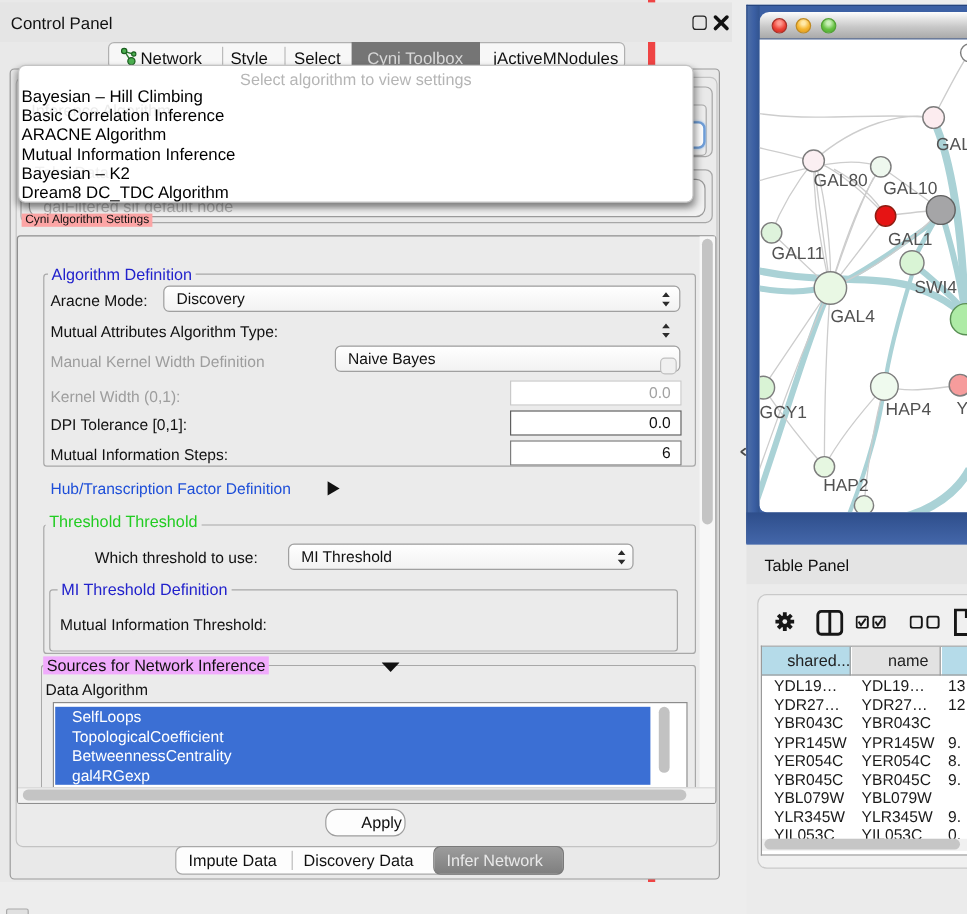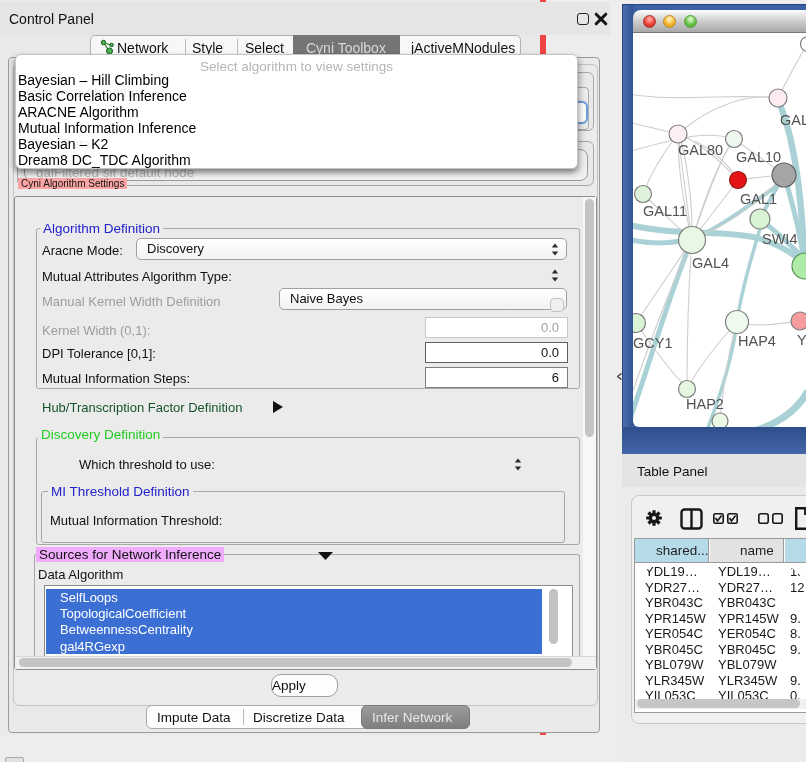--- a/index.html
+++ b/index.html
@@ -51,29 +51,30 @@
 
   <div class="abs bold" style="left:42px;top:323px;font-size:13px;color:#9d9d9d;">Kernel Width (0,1):</div>
   <div class="abs field" style="left:425px;top:317px;width:143px;height:21px;border:1px solid #c9c9c9;color:#a2a2a2;background:#fff;">0.0</div>
 
   <div class="abs bold" style="left:42px;top:346px;font-size:13px;color:#111;">DPI Tolerance [0,1]:</div>
   <div class="abs field" style="left:425px;top:342px;width:143px;height:21px;border:1.5px solid #5f5f5f;color:#111;">0.0</div>
 
   <div class="abs bold" style="left:42px;top:371px;font-size:13px;color:#111;">Mutual Information Steps:</div>
   <div class="abs field" style="left:425px;top:367px;width:143px;height:21px;border:1px solid #7d7d7d;color:#111;">6</div>
 
-  <div class="abs bold" style="left:42px;top:400px;font-size:13px;color:#14532d;">Hub/Transcription Factor Definition</div>
+  <div class="abs bold" style="left:42px;top:400px;font-size:13px;color:#1d4ed8;">Hub/Transcription Factor Definition</div>
   <svg class="abs" style="left:272px;top:400px" width="12" height="14" viewBox="0 0 12 14">
       <path d="M1,1 L11,7 L1,13 Z" fill="#111"></path>
     </svg>
 
   <div class="abs" style="left:36px;top:437px;width:544px;height:108px;border:1px solid #a8a8a8;border-radius:3px;"></div>
-  <div class="abs" style="left:38px;top:427px;background:#ebebeb;padding:0 3px;font-size:13.5px;color:#22cc22;">Discovery Definition</div>
+  <div class="abs" style="left:38px;top:427px;background:#ebebeb;padding:0 3px;font-size:13.5px;color:#22cc22;">Threshold Threshold</div>
 
   <div class="abs bold" style="left:79px;top:457px;font-size:13px;color:#111;">Which threshold to use:</div>
+  <div class="abs combo" style="left:240px;top:453px;width:288px;height:22px;"><span style="margin-left:10px">MI Threshold</span></div>
 
   <div class="abs" style="left:41px;top:491px;width:524px;height:52px;border:1px solid #a8a8a8;border-radius:3px;"></div>
   <div class="abs" style="left:48px;top:484px;background:#ebebeb;padding:0 3px;font-size:13.5px;color:#2222cc;">MI Threshold Definition</div>
   <div class="abs bold" style="left:50px;top:513px;font-size:13px;color:#111;">Mutual Information Threshold:</div>
 
   <div class="abs" style="left:34px;top:554px;width:546px;height:112px;border:1px solid #a8a8a8;border-top-left-radius:3px;border-top-right-radius:3px;border-bottom:none;"></div>
   <div class="abs" style="left:36px;top:547px;background:#f0abfc;padding:0 3px;font-size:13.5px;color:#111;">Sources for Network Inference</div>
   <svg class="abs" style="left:318px;top:551px" width="15" height="10" viewBox="0 0 15 10">
       <path d="M0,1 L15,1 L7.5,9 Z" fill="#111"></path>
     </svg>
@@ -83,26 +84,26 @@
   <div class="abs" style="left:46px;top:589px;width:496px;height:65px;background:#3b6fd4;"></div>
   <div class="abs" style="left:60px;top:590px;font-size:13px;color:#fff;line-height:16.2px;">SelfLoops<br>TopologicalCoefficient<br>BetweennessCentrality<br>gal4RGexp</div>
   <div class="abs" style="left:549px;top:589px;width:9px;height:55px;background:#c2c2c2;border-radius:5px;"></div>
 
   <div class="abs" style="left:583px;top:197px;width:13px;height:459px;background:#f7f7f7;"></div>
   <div class="abs" style="left:585px;top:199px;width:9px;height:238px;background:#c4c4c4;border-radius:5px;"></div>
 
   <div class="abs" style="left:15px;top:656px;width:581px;height:13px;background:#f2f2f2;border-top:1px solid #d6d6d6;"></div>
   <div class="abs" style="left:19px;top:658px;width:553px;height:9px;background:#c4c4c4;border-radius:5px;"></div>
 
-  <div class="abs" style="left:271px;top:674px;width:67px;height:23px;background:#fdfdfd;border:1px solid #9e9e9e;border-radius:10px;text-align:left;font-size:13.5px;color:#111;line-height:21px;">Apply</div>
+  <div class="abs" style="left:271px;top:674px;width:67px;height:23px;background:#fdfdfd;border:1px solid #9e9e9e;border-radius:10px;text-align:center;font-size:13.5px;color:#111;line-height:21px;padding-left:27px;">Apply</div>
 
   <div class="abs" style="left:146px;top:705px;width:324px;height:24px;background:#fdfdfd;border:1px solid #a8a8a8;border-radius:6px;"></div>
   <div class="abs" style="left:243px;top:709px;width:1px;height:16px;background:#bbb;"></div>
   <div class="abs bold" style="left:157px;top:710px;font-size:13.5px;color:#111;">Impute Data</div>
-  <div class="abs bold" style="left:253px;top:710px;font-size:13.5px;color:#111;">Discretize Data</div>
+  <div class="abs bold" style="left:253px;top:710px;font-size:13.5px;color:#111;">Discovery Data</div>
   <div class="abs" style="left:361px;top:705px;width:109px;height:24px;background:linear-gradient(180deg,#9c9c9c,#7f7f7f);border:1px solid #7a7a7a;border-radius:6px;"></div>
   <div class="abs" style="left:372px;top:710px;font-size:13.5px;color:#e9e9e9;">Infer Network</div>
 
   <div class="abs" style="left:90px;top:35px;width:431px;height:23px;background:#f7f7f7;border:1px solid #b0b0b0;border-radius:5px;"></div>
   <div class="abs" style="left:185px;top:39px;width:1px;height:15px;background:#bbb;"></div>
   <div class="abs" style="left:237px;top:39px;width:1px;height:15px;background:#bbb;"></div>
   <svg class="abs" style="left:100px;top:39px" width="14" height="16" viewBox="0 0 14 16">
     <path d="M4,4 L9,12 M4,4 L11,6" stroke="#2e7d32" stroke-width="1.2" fill="none"></path>
     <circle cx="3.5" cy="3.5" r="2.2" fill="#4caf50" stroke="#1b5e20" stroke-width="1"></circle>
     <circle cx="9.5" cy="12" r="3" fill="#4caf50" stroke="#1b5e20" stroke-width="1"></circle>
@@ -236,21 +237,21 @@
 <svg class="abs" style="left:795px;top:507px" width="11" height="23" viewBox="0 0 11 23">
   <path d="M1.2,1.2 H10 L16,7 V21.8 H1.2 Z" fill="none" stroke="#171717" stroke-width="2.4"></path>
   <path d="M10,1.2 V7 H16" fill="none" stroke="#171717" stroke-width="1.8"></path>
 </svg>
 
 <div class="abs" style="left:634px;top:538px;width:172px;height:175px;background:#fff;border:1px solid #9a9a9a;border-right:none;"></div>
 <div class="abs" style="left:635px;top:539px;width:74px;height:24px;background:#b5dbe9;border-right:1px solid #9a9a9a;text-align:left;padding-left:21px;font-size:13.5px;color:#222;line-height:24px;">shared...</div>
 <div class="abs" style="left:710px;top:539px;width:74px;height:24px;background:#e2e2e2;border-right:1px solid #9a9a9a;text-align:left;padding-left:30px;font-size:13.5px;color:#222;line-height:24px;">name</div>
 <div class="abs" style="left:785px;top:539px;width:21px;height:24px;background:#b5dbe9;"></div>
 <div class="abs" style="left:635px;top:539px;width:171px;height:24px;border-bottom:1px solid #9a9a9a;"></div>
-<div class="abs" id="tablerows" style="left:635px;top:564px;width:171px;height:149px;overflow:hidden;font-size:13px;color:#1a1a1a;border-radius:29px;">
+<div class="abs" id="tablerows" style="left:635px;top:564px;width:171px;height:149px;overflow:hidden;font-size:13px;color:#1a1a1a;">
   <div style="position:absolute;left:10px;top:0;line-height:15.5px;">YDL19…<br>YDR27…<br>YBR043C<br>YPR145W<br>YER054C<br>YBR045C<br>YBL079W<br>YLR345W<br>YIL053C</div>
   <div style="position:absolute;left:83px;top:0;line-height:15.5px;">YDL19…<br>YDR27…<br>YBR043C<br>YPR145W<br>YER054C<br>YBR045C<br>YBL079W<br>YLR345W<br>YIL053C</div>
   <div style="position:absolute;left:155px;top:0;line-height:15.5px;">13<br>12<br><br>9.<br>8.<br>9.<br><br>9.<br>0.</div>
 </div>
 
 <div class="abs" style="left:635px;top:699px;width:171px;height:10px;background:#f0f0f0;"></div>
 <div class="abs" style="left:637px;top:699px;width:163px;height:9px;background:#c6c6c6;border-radius:5px;"></div>
 
 <div class="abs" style="left:5px;top:757px;width:19px;height:12px;background:#e0e0e0;border:1px solid #a9a9a9;border-radius:2px;"></div>
 

